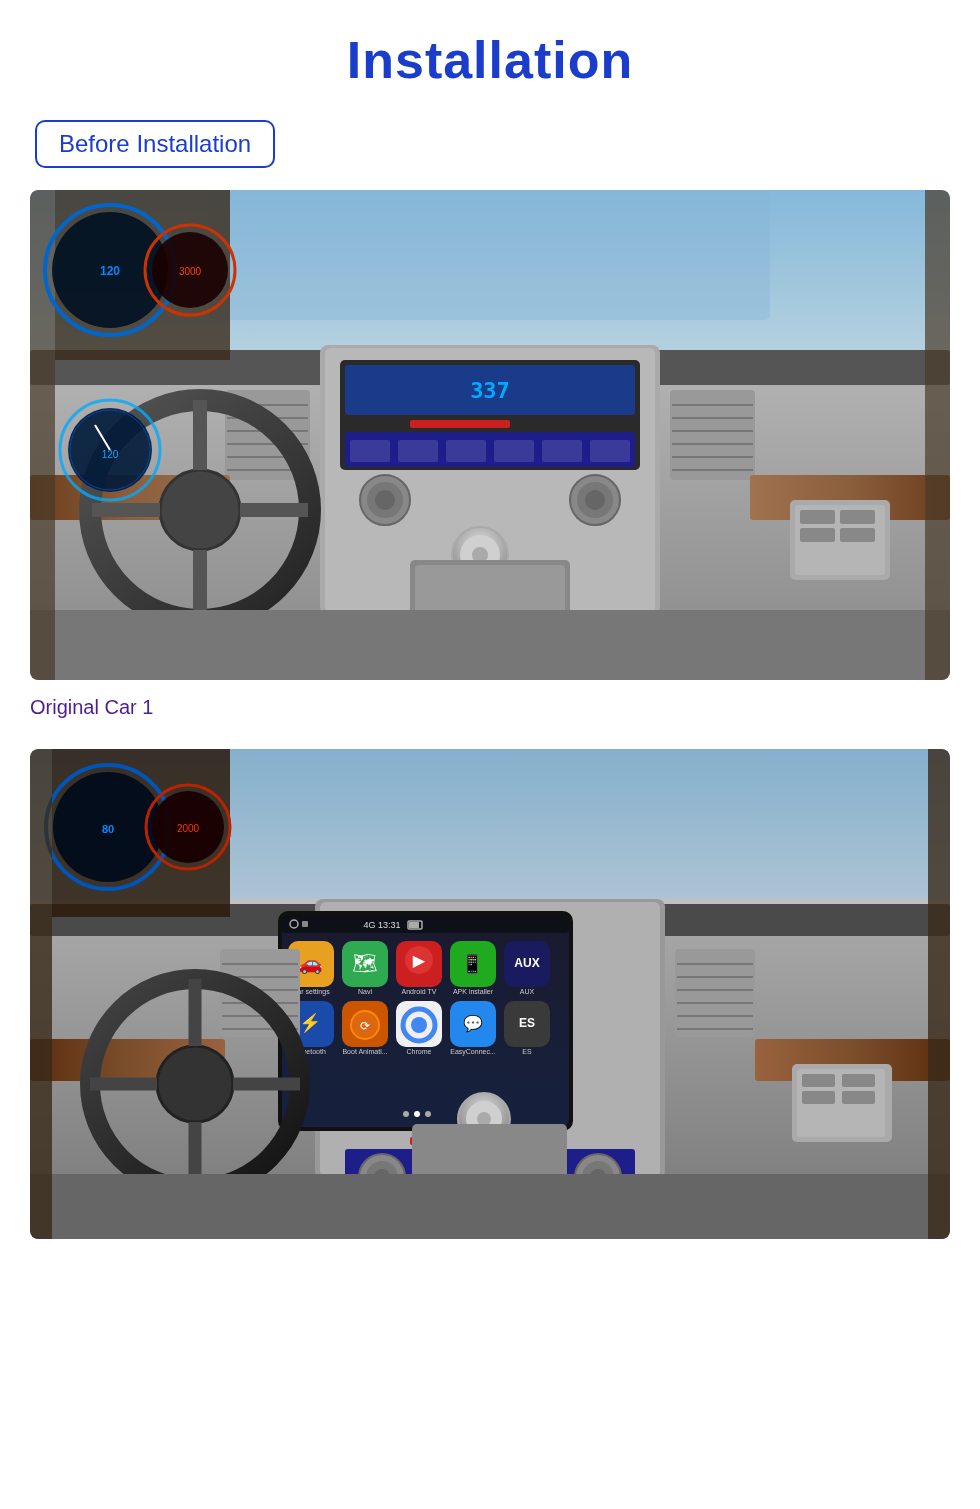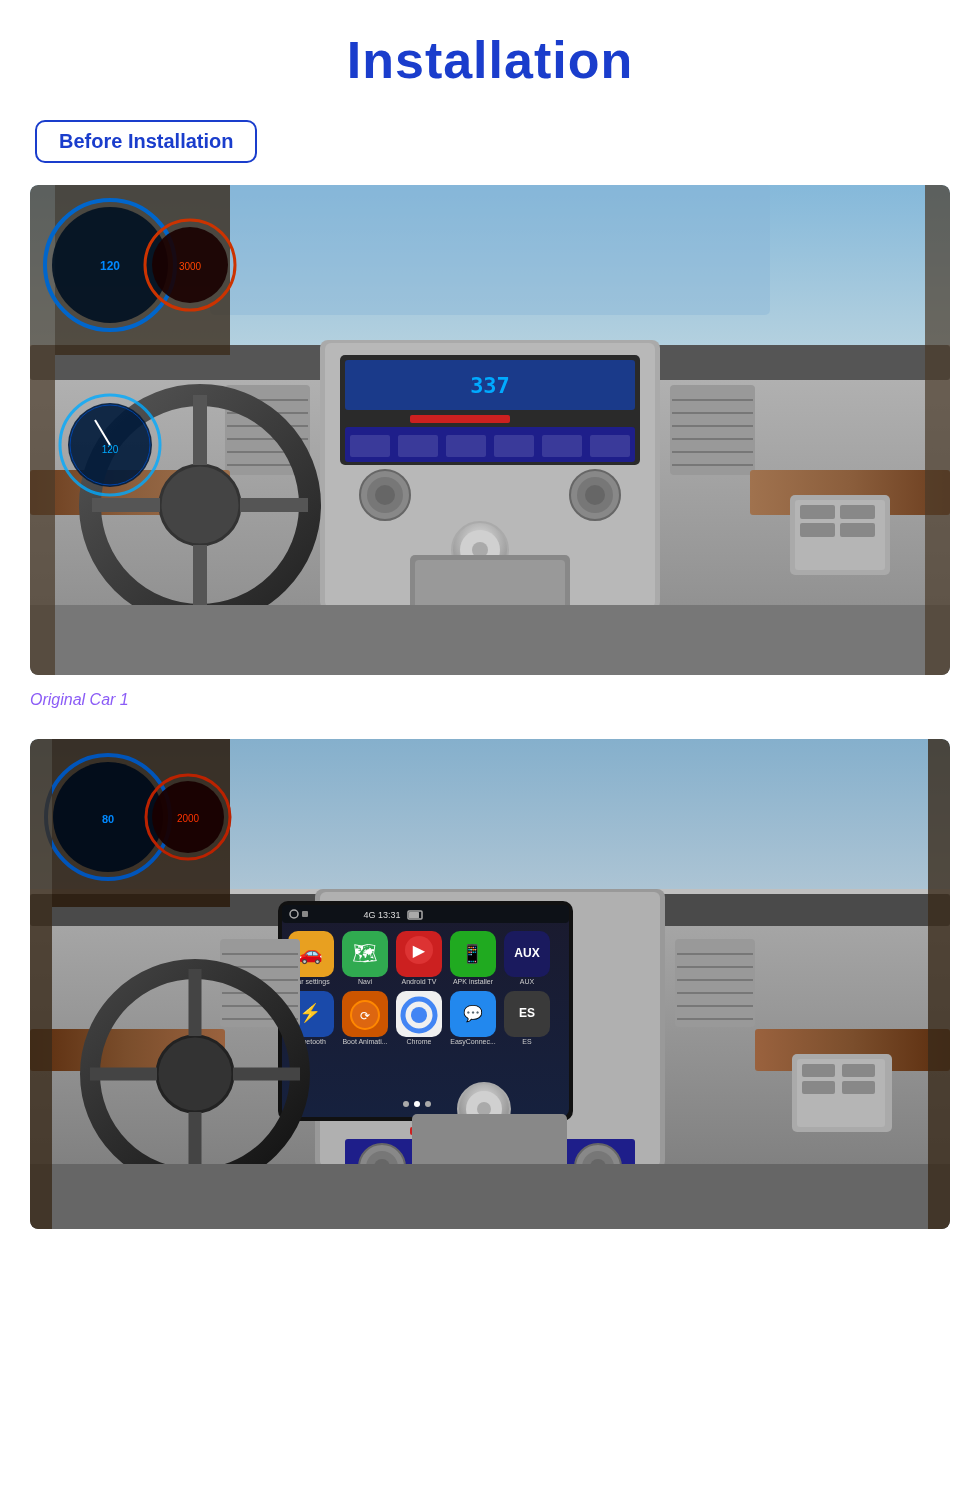--- a/index.html
+++ b/index.html
@@ -31,39 +31,38 @@
       display: inline-block;
       border: 2.5px solid #1a3dcc;
       border-radius: 10px;
       padding: 8px 22px;
       margin-bottom: 22px;
       align-self: flex-start;
       margin-left: 5px;
     }
 
     .section-badge-label {
-      font-size: 20px;
-      font-weight: 700;
+      font-size: 24px;
+      font-weight: 400;
       color: #1a3dcc;
     }
 
     .car-image-wrapper {
       width: 920px;
       height: 490px;
       border-radius: 8px;
       overflow: hidden;
       margin-bottom: 16px;
     }
 
     .image-caption {
-      font-size: 16px;
-      color: #8b5cf6;
+      font-size: 20px;
+      color: #4c1d95;
       text-align: center;
       margin-bottom: 30px;
-      font-style: italic;
     }
 
     .section-wrapper {
       width: 100%;
       display: flex;
       flex-direction: column;
       align-items: flex-start;
     }
 
     svg.car-svg {

